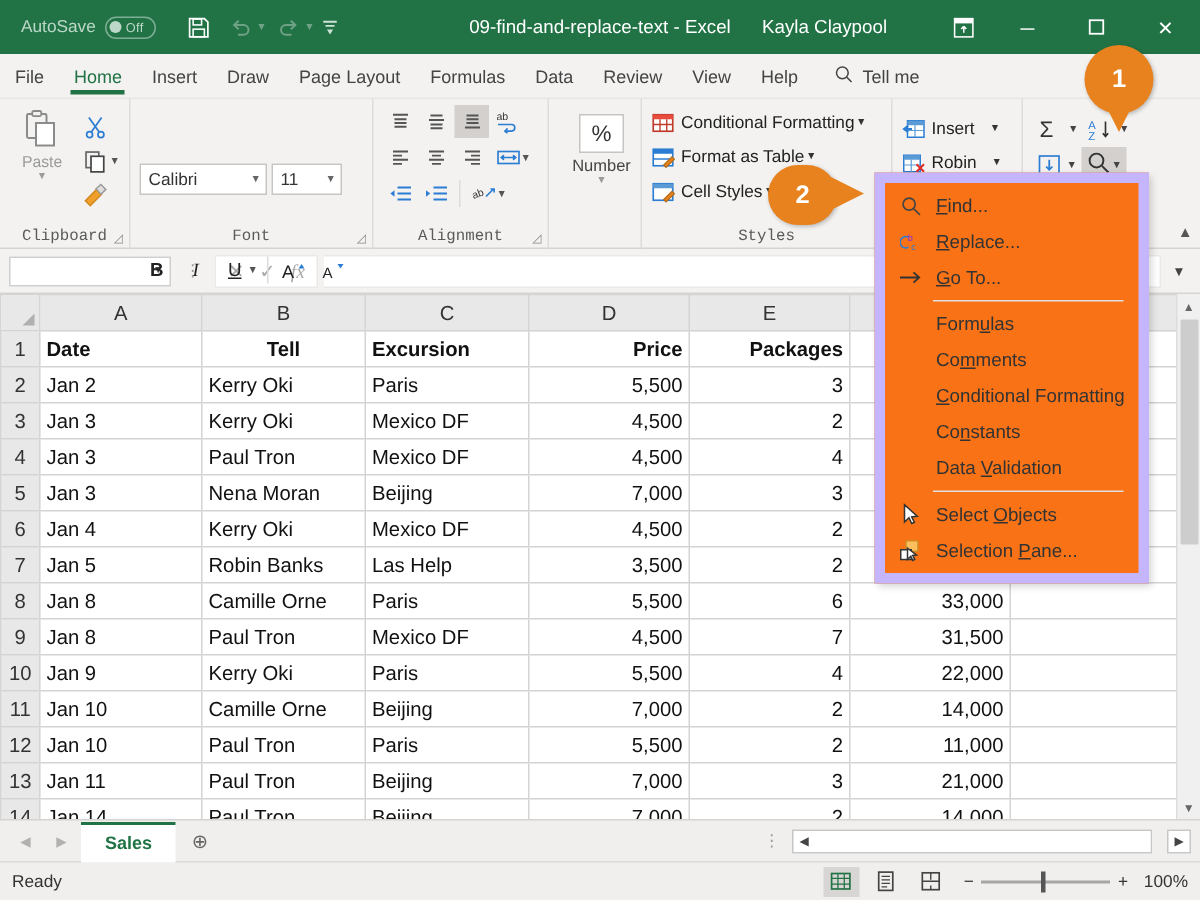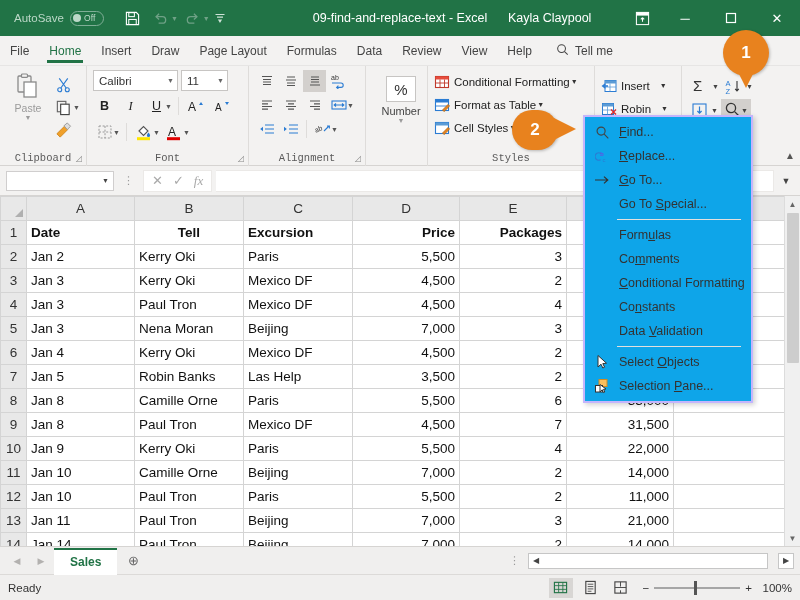--- a/index.html
+++ b/index.html
@@ -82,21 +82,21 @@
   }
 
   .paste-col { display: flex; flex-direction: column; align-items: center; width: 46px; padding-top: 3px; }
   .paste-ico { width: 26px; height: 28px; }
   .paste-txt { font-size: 10.5px; color: #9b9b9b; margin-top: 1px; }
   .paste-car { font-size: 7px; color: #9b9b9b; }
   .clip-side { display: flex; flex-direction: column; gap: 2px; padding-top: 4px; }
   .mini-btn { width: 26px; height: 21px; display: flex; align-items: center; justify-content: center; }
   .mini-row { display: flex; align-items: center; }
 
-  .font-row { display: flex; align-items: center; gap: 3px; margin-bottom: 4px; }
+  .font-row { display: flex; align-items: center; gap: 3px; margin-bottom: 4px; margin-top: 39px; }
   .combo {
     height: 21px; border: 1px solid #c7c5c3; background: #fff;
     display: flex; align-items: center; padding: 0 3px 0 5px;
     font-size: 11.5px; color: #333;
   }
   .combo .cv { flex: 1; }
   .combo .cc { font-size: 7px; color: #666; }
   .fbtn {
     width: 23px; height: 22px; display: flex; align-items: center;
     justify-content: center; font-size: 12.5px; color: #222;
@@ -205,22 +205,22 @@
   .sb-right { margin-left: auto; display: flex; align-items: center; gap: 6px; }
   .view-btn { width: 24px; height: 20px; display: flex; align-items: center; justify-content: center; }
   .view-btn.sel { background: #d8d6d4; }
   .zoom-slider { display: flex; align-items: center; gap: 5px; margin-left: 4px; }
   .zs-track { width: 86px; height: 2px; background: #a6a6a6; position: relative; }
   .zs-thumb { position: absolute; left: 40px; top: -6px; width: 3px; height: 14px; background: #555; }
   .zoom-pct { width: 34px; text-align: right; }
 
   
   .fsmenu {
-    position: absolute; left: 583px; top: 115px; width: 170px;
-    background: #0ea5e9; border: 2px solid #c4b5fd;
+    position: absolute; left: 583px; top: 115px; width: 183px;
+    background: #f97316; border: 7px solid #c4b5fd;
     box-shadow: 2px 2px 5px rgba(0,0,0,.18); padding: 3px 0; z-index: 40;
   }
   .fs-item {
     height: 24px; display: flex; align-items: center;
     font-size: 12.5px; color: #333; padding-left: 4px;
   }
   .fs-item .ic { width: 26px; display: flex; align-items: center; justify-content: center; }
   .fs-item .lb { padding-left: 4px; }
   .fs-item .lb u { text-decoration: underline; }
   .fs-sep { height: 1px; background: #e2e0de; margin: 3px 10px 3px 32px; }
@@ -889,24 +889,20 @@
 
     <div class="fs-item">
       <span class="ic">
         <svg width="16" height="14" viewBox="0 0 16 14">
             <path d="M1 7h12M10 3.6 13.8 7 10 10.4" stroke="#333" stroke-width="1.2" fill="none"></path>
           </svg>
       </span>
       <span class="lb"><u>G</u>o To...</span>
     </div>
 
-    <div class="fs-item">
-      <span class="ic"></span>
-      <span class="lb">Go To <u>S</u>pecial...</span>
-    </div>
 
     <div class="fs-sep"></div>
 
     <div class="fs-item">
       <span class="ic"></span>
       <span class="lb">Form<u>u</u>las</span>
     </div>
 
     <div class="fs-item">
       <span class="ic"></span>

